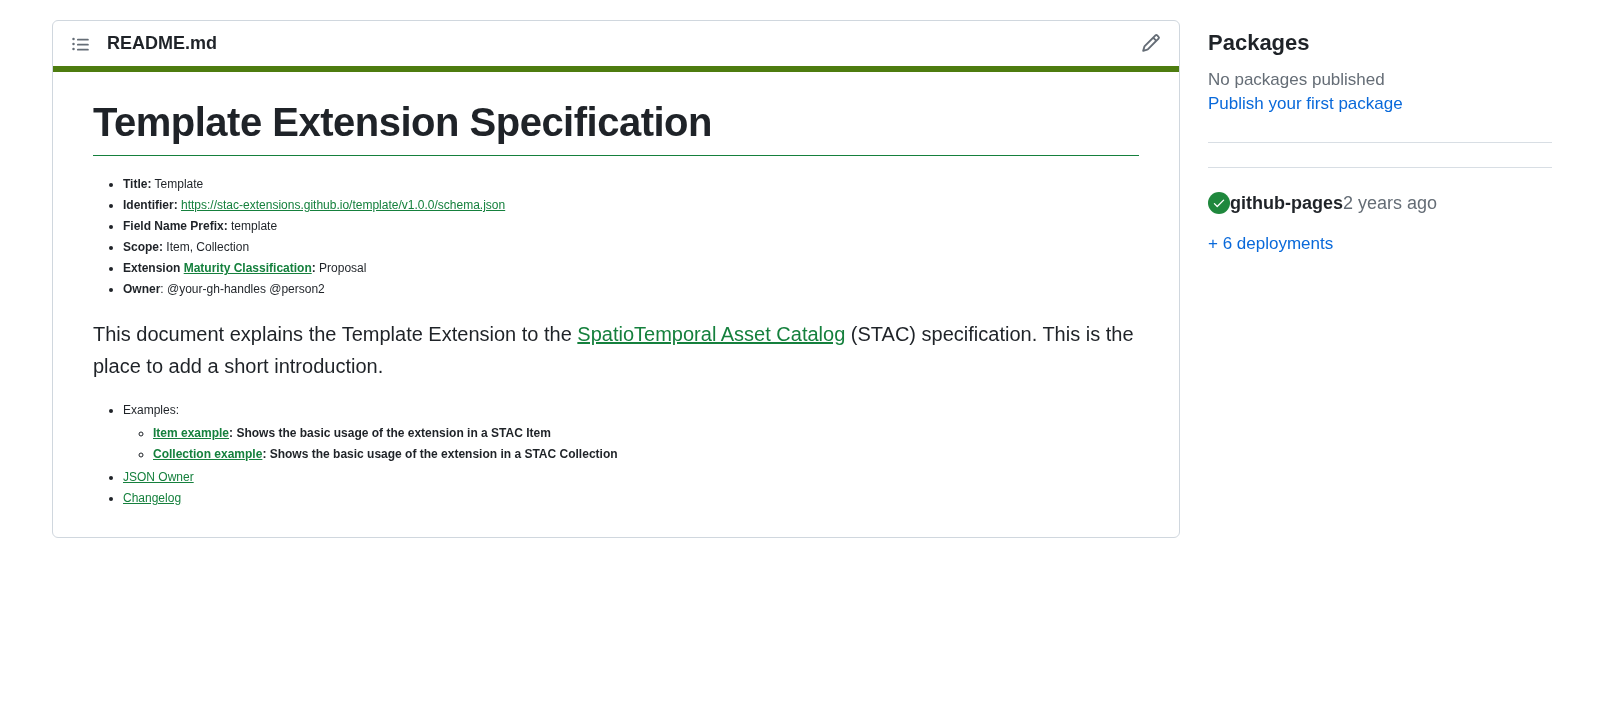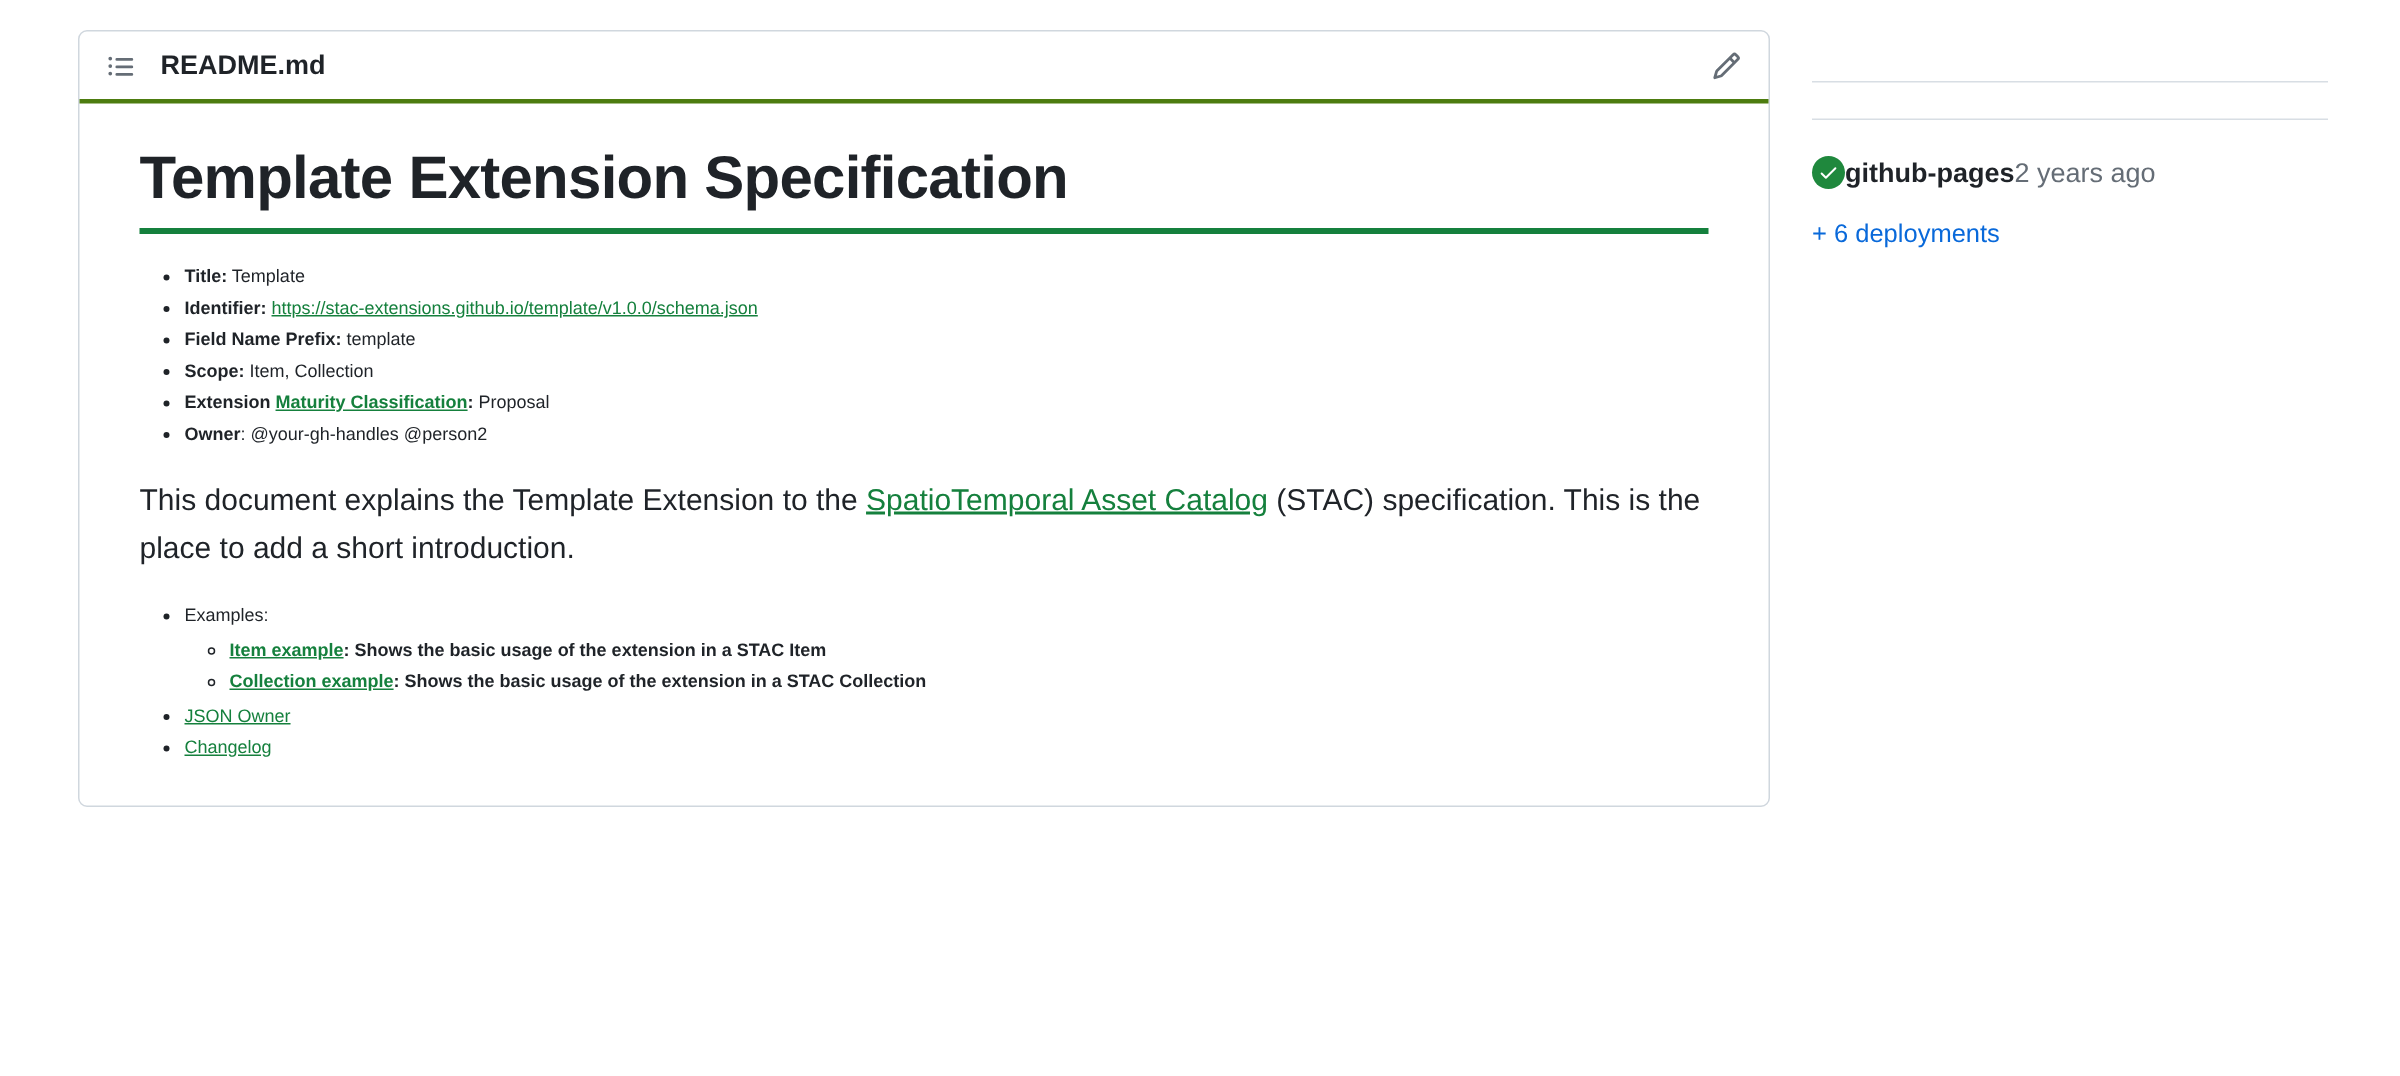--- a/index.html
+++ b/index.html
@@ -24,24 +24,24 @@
     padding: 30px 48px 0 28px;
   }
   .readme-box {
     border: 1px solid #d0d7de;
     border-radius: 6px;
     width: 1128px;
     background: #fff;
   }
   .readme-header {
     display: flex;
-    align-items: center;
+    align-items: flex-start;
     justify-content: space-between;
     padding: 12px 18px;
-    border-bottom: 3px solid #4d7c0f;
+    border-bottom: 6px solid #4d7c0f;
   }
   .readme-header-left {
     display: flex;
     align-items: center;
     gap: 16px;
   }
   .toc-icon, .edit-icon {
     width: 20px;
     height: 20px;
     color: #656d76;
@@ -58,21 +58,21 @@
     font-size: 18px;
   }
   .readme-body {
     padding: 28px 40px 10px 40px;
   }
   .readme-body h1 {
     font-size: 40px;
     font-weight: 600;
     margin: 0 0 14px 0;
     padding-bottom: 10px;
-    border-bottom: 4px solid #15803d;
+    border-bottom: 1px solid #15803d;
     letter-spacing: -0.5px;
   }
   .meta-list {
     list-style: disc;
     padding-left: 30px;
     margin: 18px 0;
   }
   .meta-list li {
     font-size: 12px;
     line-height: 1.75;
@@ -205,20 +205,25 @@
             </ul>
           </li>
           <li><a class="link">JSON Owner</a></li>
           <li><a class="link">Changelog</a></li>
         </ul>
       </div>
     </div>
   </div>
 
   <div class="side-col">
+    <div class="sidebar-section">
+      <h2 class="sidebar-heading">Packages</h2>
+      <div class="sidebar-text">No packages published</div>
+      <a class="sidebar-link">Publish your first package</a>
+    </div>
     <hr class="divider">
     <hr class="divider">
     <div class="sidebar-section">
       <div class="deploy-row">
         <span class="check-icon">
           <svg viewBox="0 0 16 16" width="14" height="14" fill="#fff">
               <path d="M13.78 4.22a.75.75 0 010 1.06l-7.25 7.25a.75.75 0 01-1.06 0L2.22 9.28a.75.75 0 011.06-1.06L6 10.94l6.72-6.72a.75.75 0 011.06 0z"></path>
             </svg>
         </span>
         <span class="deploy-name">github-pages</span>

